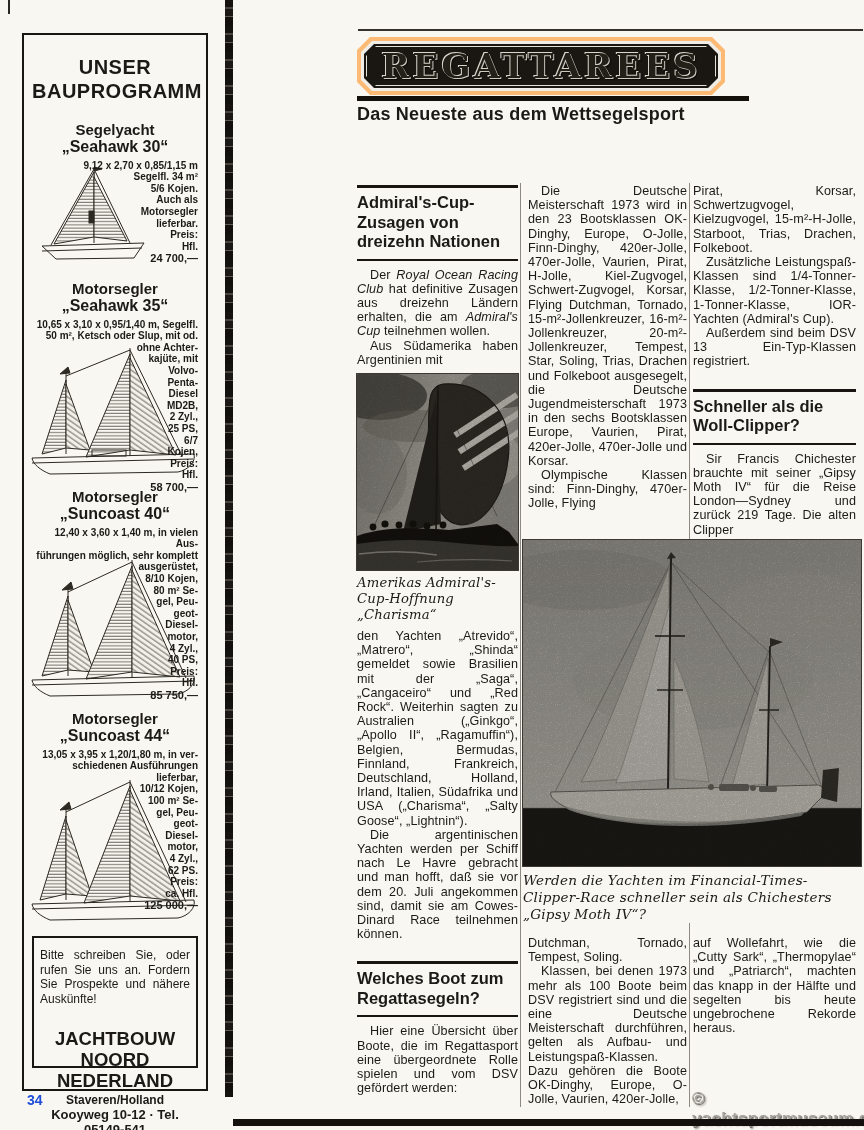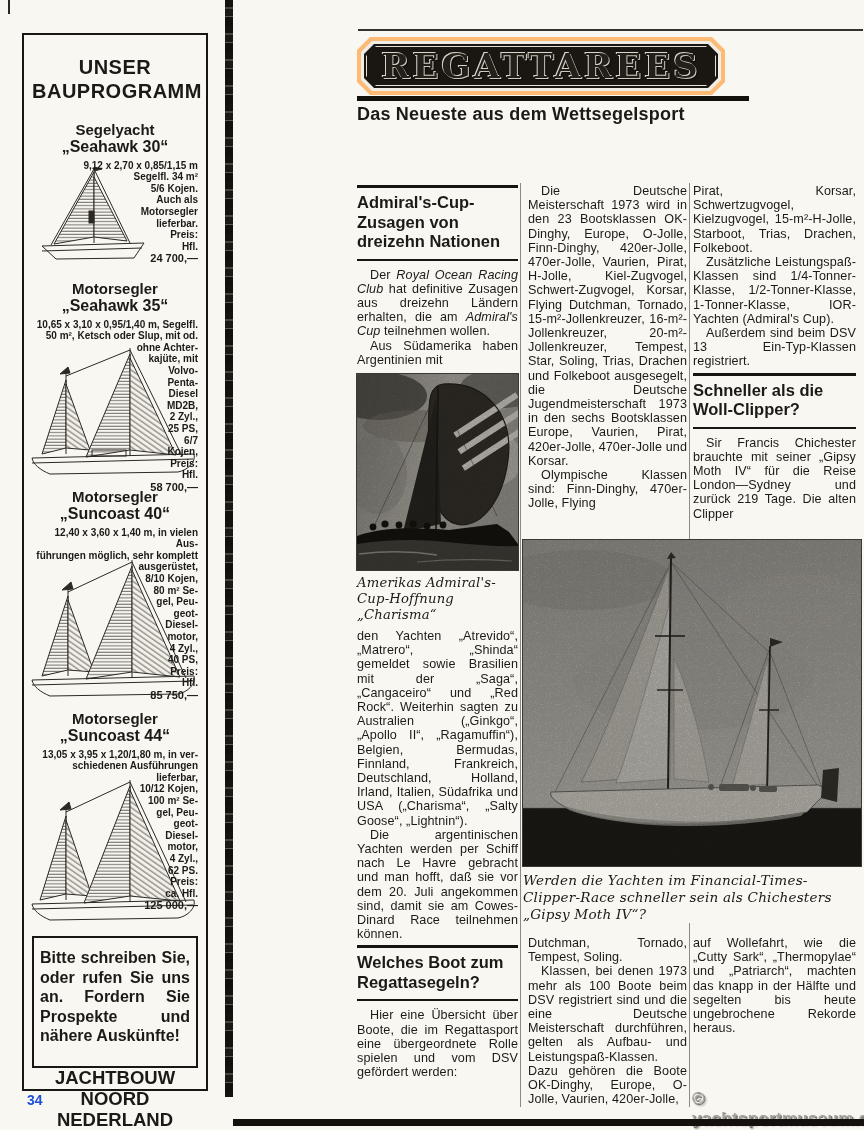--- a/index.html
+++ b/index.html
@@ -27,21 +27,21 @@
   .boat-art { position:absolute; z-index:1; }
   .b1 { margin-top:18px; height:147px; }
   .b1 .boat-art { left:2px; top:42px; }
   .b2 { margin-top:12px; height:198px; }
   .b2 .boat-art { left:-2px; top:62px; }
   .b3 { margin-top:10px; height:214px; }
   .b3 .boat-art { left:-2px; top:64px; }
   .b4 { margin-top:8px; height:216px; }
   .b4 .boat-art { left:-2px; top:64px; }
   .footer-box { margin-top:10px; border:2.5px solid #191713; padding:10px 6px 8px; height:132px; }
-  .contact-note { font-size:16px; font-weight:bold; line-height:1.22; text-align:justify; }
+  .contact-note { font-size:12px; font-weight:normal; line-height:1.22; text-align:justify; }
   .company { margin-top:21px; text-align:center; font-size:18.5px; font-weight:bold; line-height:1.15; white-space:pre-line; }
   .location { text-align:center; font-size:12px; font-weight:bold; margin-top:2px; }
   .address { text-align:center; font-size:13px; font-weight:bold; }
 
   
   .main { position:absolute; left:352px; top:0; width:512px; height:1130px; }
   .top-line { position:absolute; left:6px; top:29px; width:505px; height:2px; background:#35322d; }
   .logo-frame { position:absolute; left:5px; top:37px; width:368px; height:58px; background:#fdba74;
     clip-path:polygon(13px 0,355px 0,368px 13px,368px 45px,355px 58px,13px 58px,0 45px,0 13px); }
   .logo-frame-inner { position:absolute; left:4px; top:4px; width:360px; height:50px; background:#efede6;
@@ -61,21 +61,21 @@
   .col { position:absolute; font-size:12.6px; line-height:14.2px; text-align:justify; letter-spacing:.1px; }
   .col1 { left:5px; top:183px; width:161px; }
   .col2t { left:176px; top:184px; width:159px; height:353px; overflow:hidden; }
   .col3t { left:341px; top:184px; width:163px; height:353px; overflow:hidden; }
   .col2b { left:176px; top:936px; width:159px; height:178px; overflow:hidden; }
   .col3b { left:341px; top:936px; width:163px; height:178px; overflow:hidden; }
   .col p { margin:0; }
   .indent { text-indent:13px; }
   .headline { border-top:3px solid #171411; border-bottom:2px solid #171411; padding:5px 0 7px; margin:2px 0 7px;
     font-size:16.5px; line-height:19.5px; font-weight:bold; text-align:left; letter-spacing:0; text-indent:0; }
-  .headline.mt { margin-top:4px; }
+  .headline.mt { margin-top:20px; }
   .photo1 { width:161px; height:196px; margin:7px 0 5px; display:block; outline:1px solid #3c3934; }
   .caption { font-family:"DejaVu Serif", serif; font-style:italic; font-size:13.2px; line-height:16px; text-align:left; letter-spacing:.2px; }
   .photo2-block { position:absolute; left:171px; top:540px; width:338px; background:#f9f7f1; }
   .photo2 { width:338px; height:326px; display:block; outline:1px solid #3c3934; }
   .photo2-block .caption { margin-top:6px; font-size:13.6px; line-height:17px; }
   em { font-style:italic; }
 </style>
 </head>
 <body>
 

